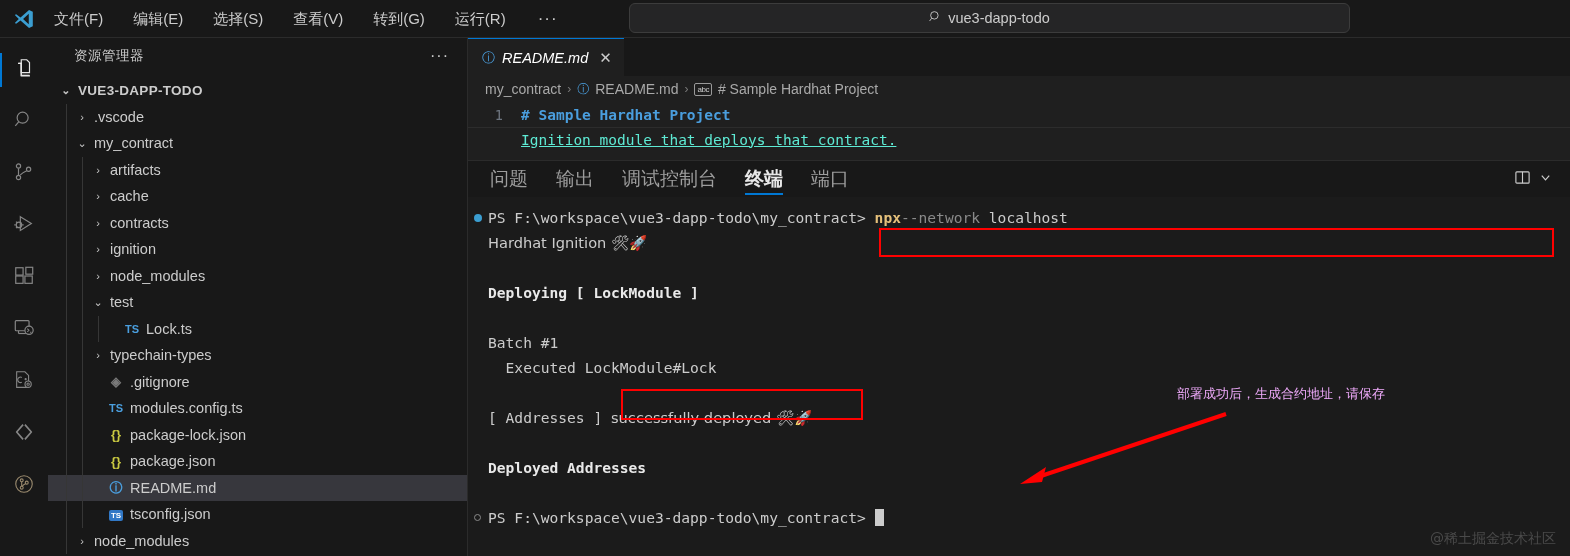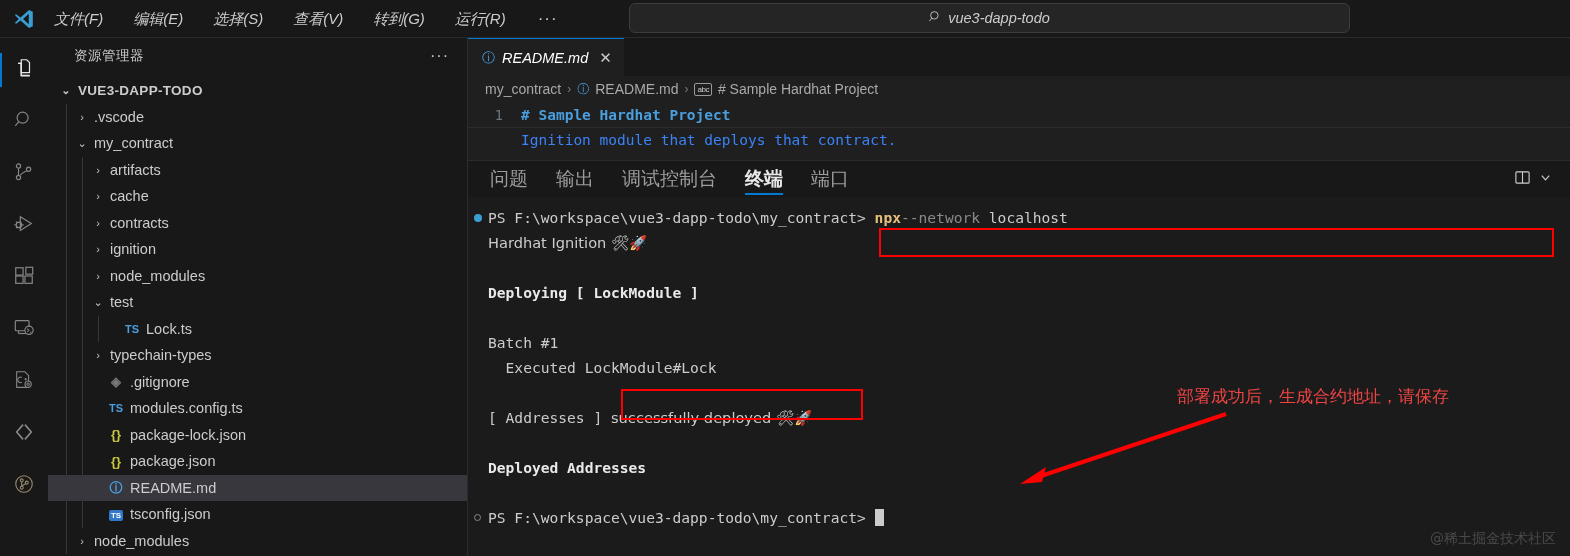--- a/index.html
+++ b/index.html
@@ -11,21 +11,20 @@
   }
   .app { position: relative; width:1570px; height:556px; display:flex; flex-direction:column; background:#1f1f1f; }
 
   
   .titlebar {
     height: 38px; flex:0 0 38px;
     background: #181818;
     display:flex; align-items:center;
     border-bottom: 1px solid #2b2b2b;
     position: relative;
-    font-style: italic;
   }
   .vscode-logo { width:48px; display:flex; align-items:center; justify-content:center; }
   .menu { display:flex; align-items:center; gap:26px; margin-left:4px; }
   .menu-item {
     color:#cccccc; font-size:15px; line-height:1;
     padding:4px 2px; white-space:nowrap; cursor:default;
   }
   .menu-more { color:#cccccc; font-size:17px; letter-spacing:1px; padding:0 4px; }
 
   .navbtns { display:flex; align-items:center; gap:14px; margin-left:80px; }
@@ -115,21 +114,21 @@
     padding:0 2px; line-height:11px; letter-spacing:-.5px;
   }
 
   
   .editor { flex:0 0 58px; background:#1f1f1f; position:relative; overflow:hidden;
             font-family:"DejaVu Sans Mono", monospace; font-size:14.5px; }
   .eline { display:flex; height:25px; align-items:center; }
   .lnum { width:45px; flex:0 0 45px; text-align:right; color:#6e7681; font-size:13.5px; padding-right:10px; }
   .ecode { padding-left:8px; white-space:pre; }
   .kw-head { color:#4a9ede; font-weight:bold; }
-  .ptext { color:#3b82f6; }
+  .ptext { color:#5eead4;text-decoration:underline; }
   .edgerule { position:absolute; left:0; right:0; top:25px; height:1px; background:#2c2c2c; }
 
   
   .panel { flex:1 1 auto; display:flex; flex-direction:column; background:#181818; min-height:0;
            border-top:1px solid #2b2b2b; }
   .panel-tabbar { height:36px; flex:0 0 36px; display:flex; align-items:center; padding-left:22px; position:relative; }
   .ptab {
     color:#9d9d9d; font-size:19px; margin-right:28px; height:36px;
     display:flex; align-items:center; position:relative;
   }
@@ -150,21 +149,21 @@
   .t-white { color:#cccccc;text-align:right; }
   .t-bold { color:#e9e9e9; font-weight:bold; }
   .t-yellow { color:#e5c07b; font-weight:bold; }
   .t-dim { color:#8a8a8a; }
   .cursor { display:inline-block; width:9px; height:17px; background:#cccccc; vertical-align:-3px; }
   .emoji { font-family:"DejaVu Sans", sans-serif; }
 
   
   .redbox { position:absolute; border:2.5px solid #ff0000; pointer-events:none; }
   .annot-text {
-    position:absolute; color:#ef4444; font-size:17px;
+    position:absolute; color:#f0abfc; font-size:13px;
     font-family:Liberation Sans, sans-serif; white-space:nowrap;
   }
   .watermark {
     position:absolute; right:14px; bottom:8px; color:#4a4a4a; font-size:14px;
     font-family:"DejaVu Sans", sans-serif;
   }
   svg.arrow { position:absolute; pointer-events:none; }
 </style>
 </head>
 <body>

